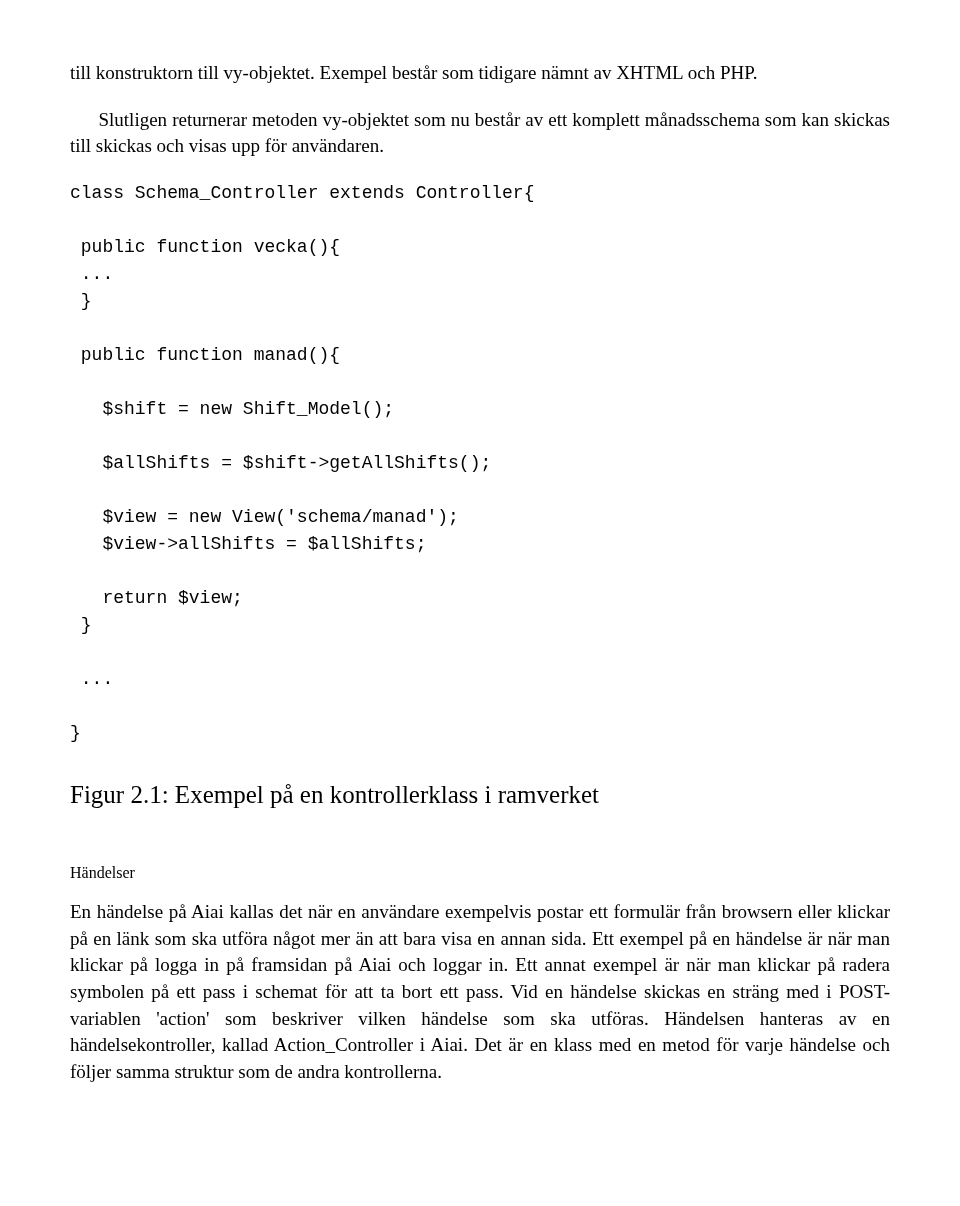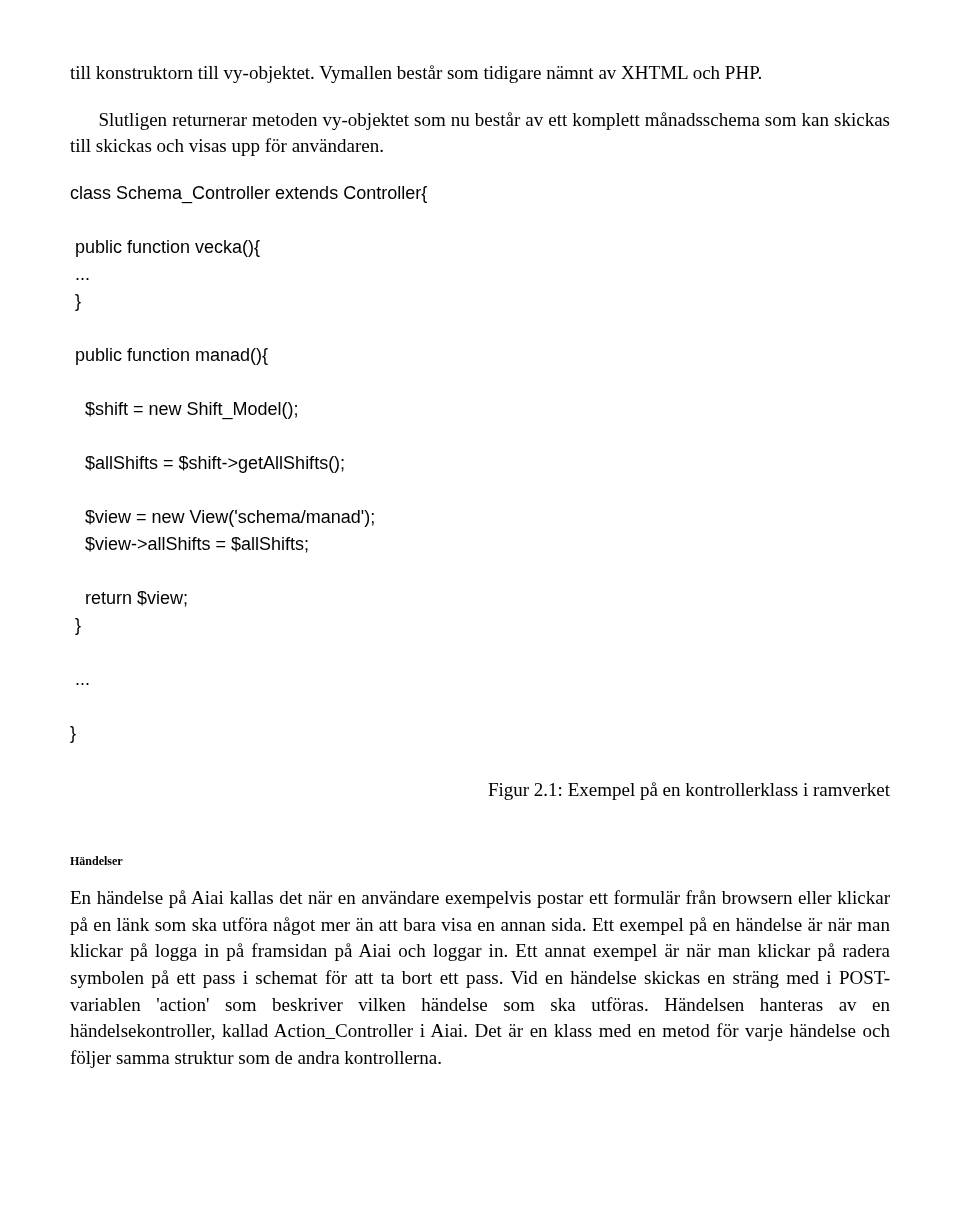--- a/index.html
+++ b/index.html
@@ -11,41 +11,41 @@
     color: #000;
     background: #fff;
     width: 960px;
     box-sizing: border-box;
   }
   .para {
     margin: 0 0 20px 0;
     text-align: justify;
   }
   .code-block {
-    font-family: Liberation Sans, sans-serif;
+    font-family: Liberation Mono, monospace;
     font-size: 18px;
     white-space: pre;
     margin: 20px 0 30px 0;
     line-height: 1.5;
   }
   .figure-caption {
-    text-align: right;
+    text-align: left;
     margin: 30px 0 50px 0;
-    font-size: 19px;
+    font-size: 25px;
   }
   .subheading {
-    font-weight: bold;
-    font-size: 12px;
+    font-weight: normal;
+    font-size: 16px;
     margin: 30px 0 15px 0;
   }
 </style>
 </head>
 <body>
 
-<p class="para">till konstruktorn till vy-objektet. Vymallen består som tidigare nämnt av XHTML och PHP.</p>
+<p class="para">till konstruktorn till vy-objektet. Exempel består som tidigare nämnt av XHTML och PHP.</p>
 
 <p class="para" style="text-indent: 1.5em;">Slutligen returnerar metoden vy-objektet som nu består av ett komplett månadsschema som kan skickas till skickas och visas upp för användaren.</p>
 
 <div class="code-block">class Schema_Controller extends Controller{
 
  public function vecka(){
  ...
  }
 
  public function manad(){

